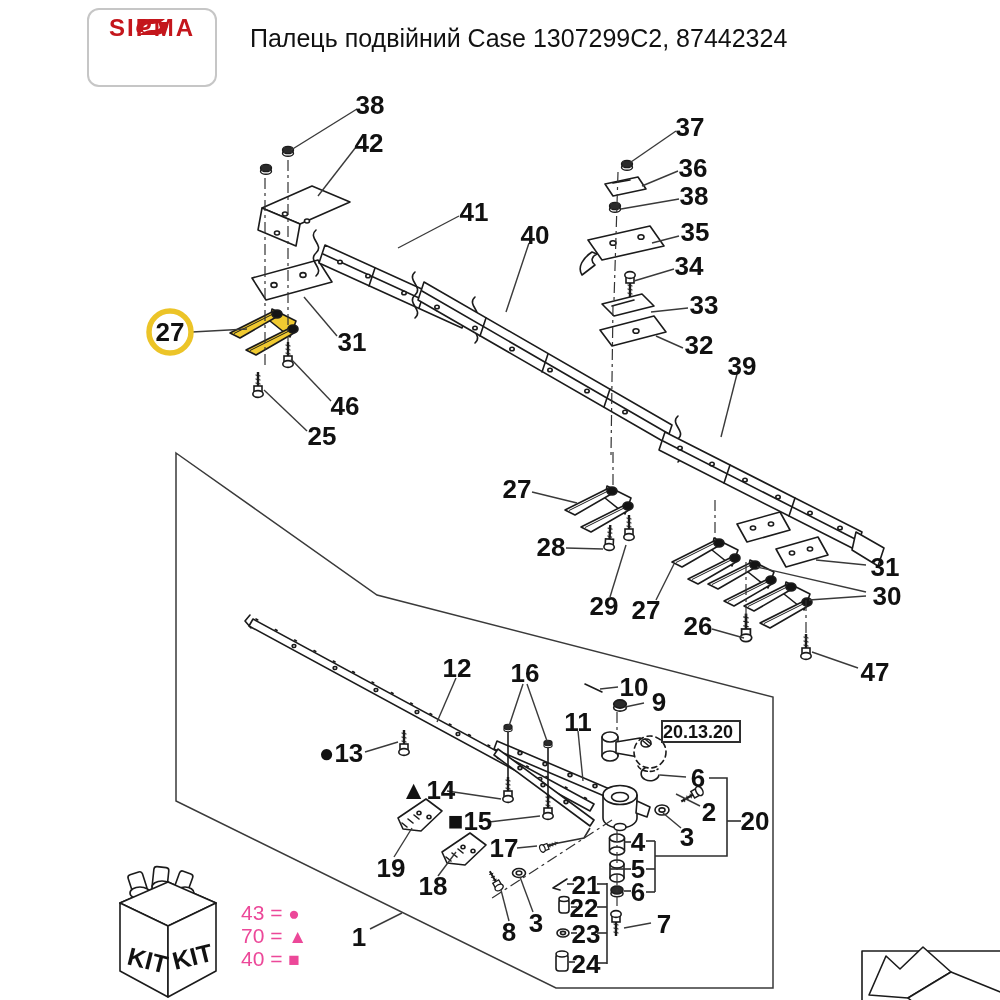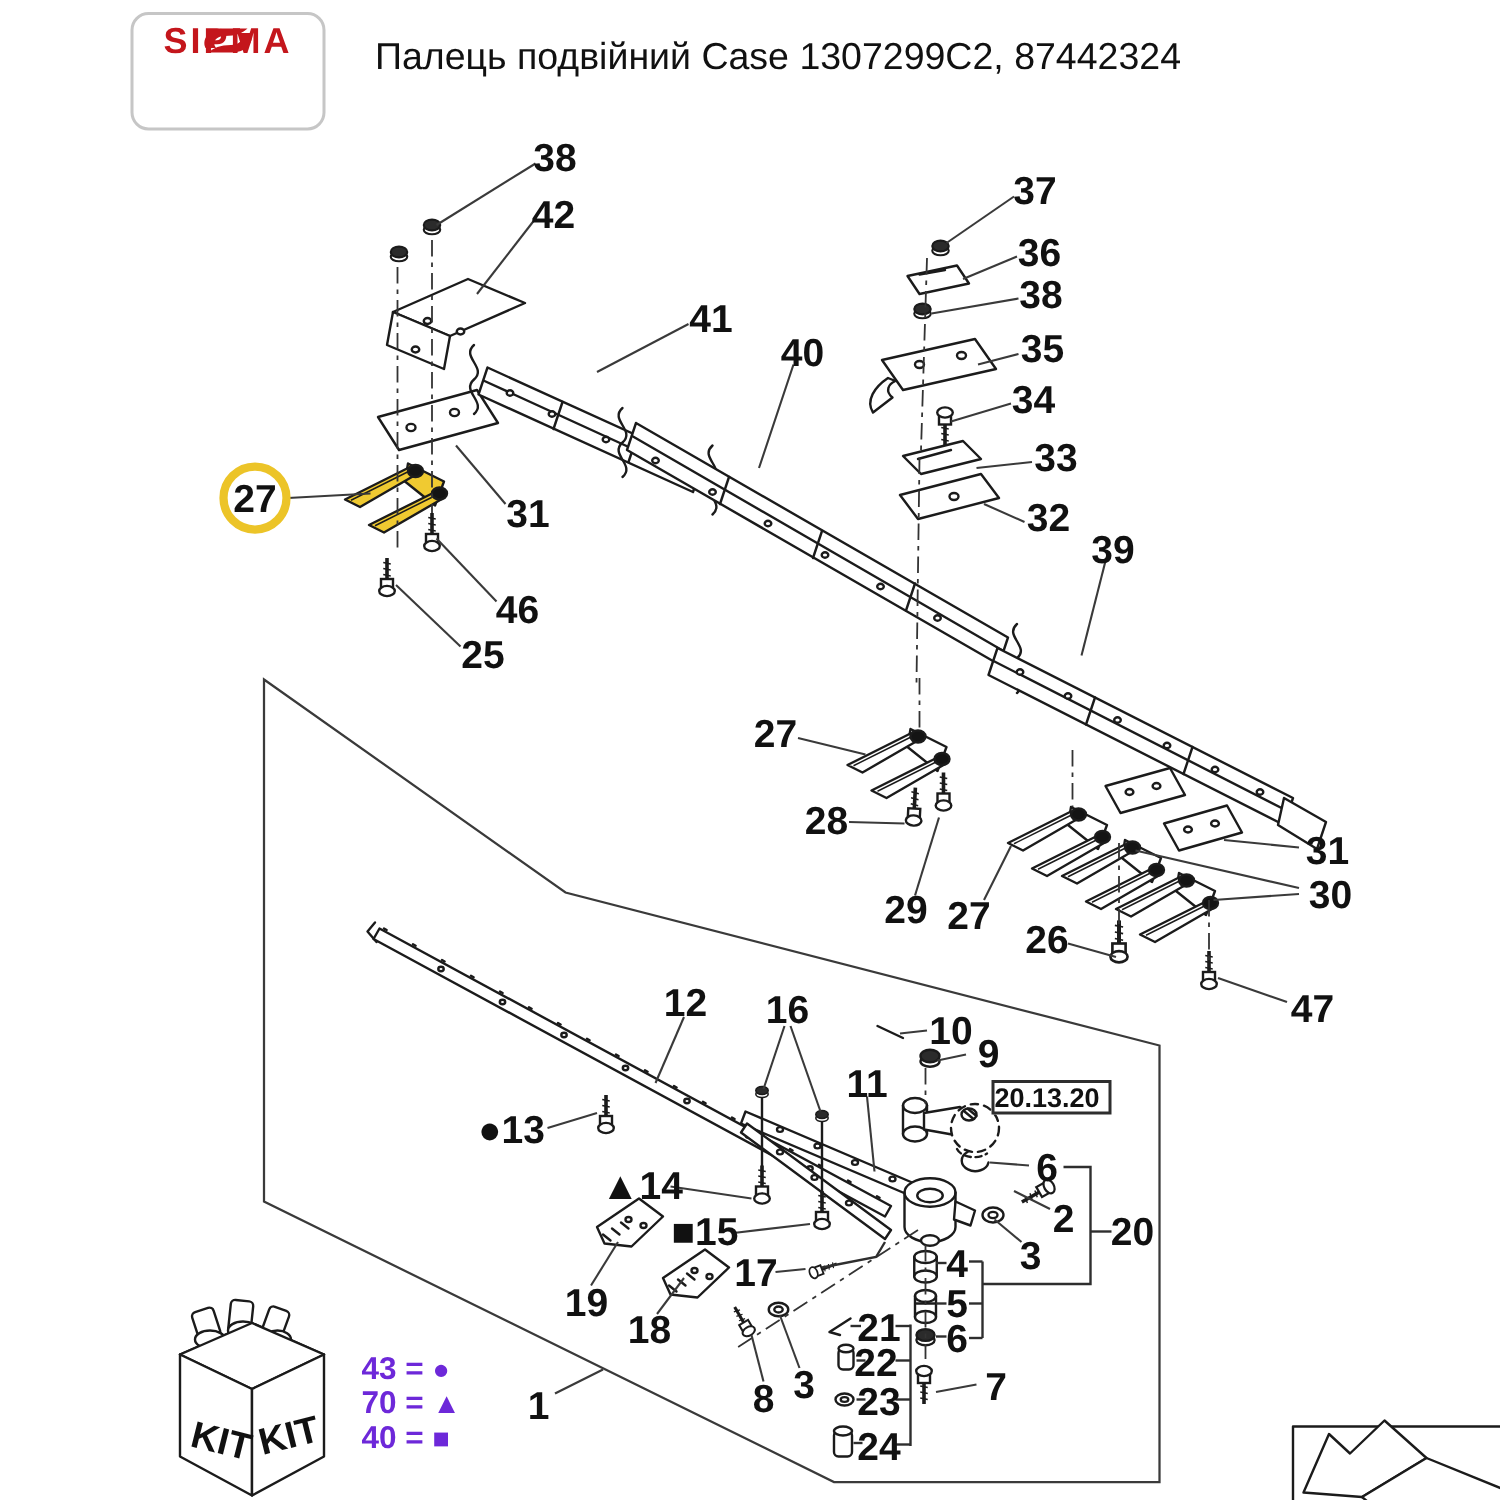--- a/index.html
+++ b/index.html
@@ -6,21 +6,21 @@
   .page{position:relative;width:1000px;height:1000px;background:#fff;overflow:hidden;
         font-family:"Liberation Sans","DejaVu Sans",sans-serif;}
   .logo-box{position:absolute;left:87px;top:8px;width:130px;height:79px;border:2px solid #c6c6c6;
         border-radius:12px;background:#fff;box-sizing:border-box;text-align:center;}
   .logo-text{margin-top:38px;font-weight:bold;font-size:24px;letter-spacing:2px;}
   .page-title{position:absolute;left:250px;top:24px;width:600px;text-align:left;
         font-weight:normal;font-size:25px;color:#111;}
   .ref-box{position:absolute;left:661px;top:720px;width:80px;height:23px;border:2px solid #2e2e2e;
         background:#fff;box-sizing:border-box;font-weight:bold;font-size:18px;
         line-height:20px;color:#111;}
-  .legend{position:absolute;left:241px;top:901px;font-weight:bold;font-size:21px;color:#6d28d9;}
+  .legend{position:absolute;left:241px;top:901px;font-weight:normal;font-size:21px;color:#ec4899;}
   .legend .row{height:23px;line-height:23px;}
   .legend .sym{font-size:19px;}
   svg{position:absolute;left:0;top:0;}
   svg text{font-family:"Liberation Sans","DejaVu Sans",sans-serif;}
   .art path,.art line,.art ellipse,.art rect,.art circle,.art polyline
        {stroke:#1b1b1b;stroke-width:1.6;fill:#fff;stroke-linejoin:round;stroke-linecap:round;}
   .art .ln{fill:none;}
   .leader{stroke:#3a3a3a;stroke-width:1.4;fill:none;}
   .conn{stroke:#2e2e2e;stroke-width:1.6;fill:none;}
   .dashdot{stroke:#333;stroke-width:1.2;fill:none;stroke-dasharray:11 4 3 4;}

